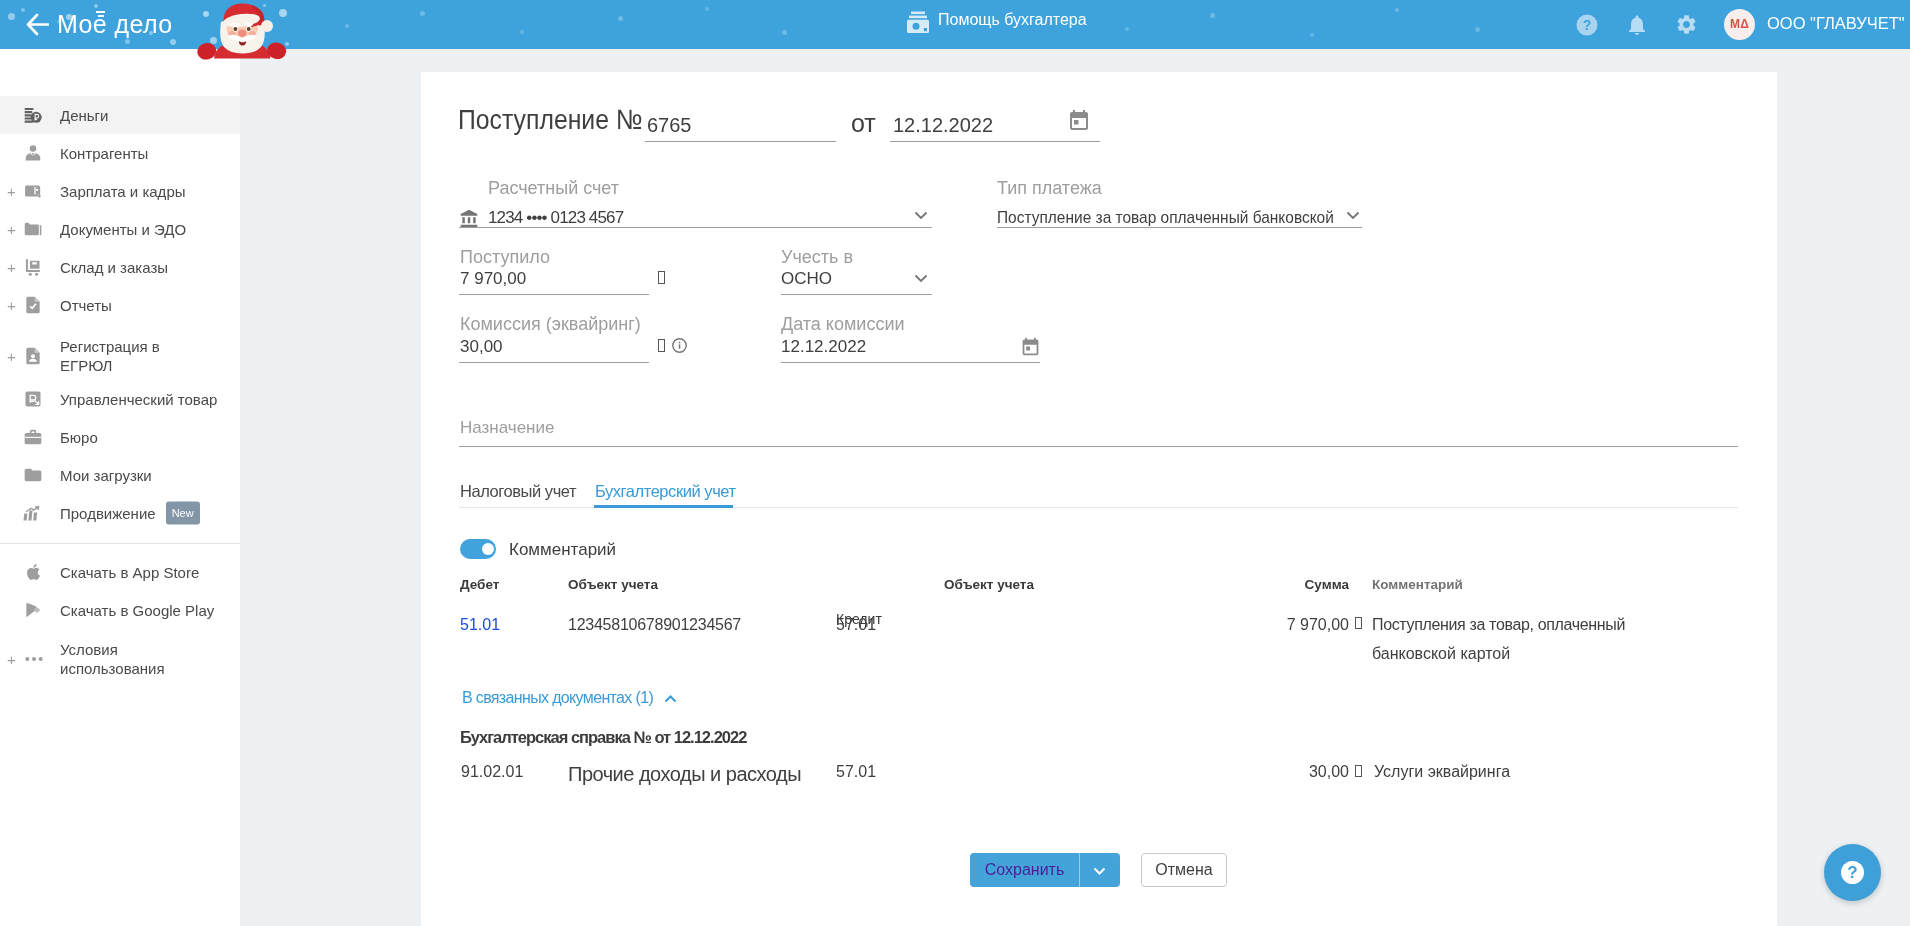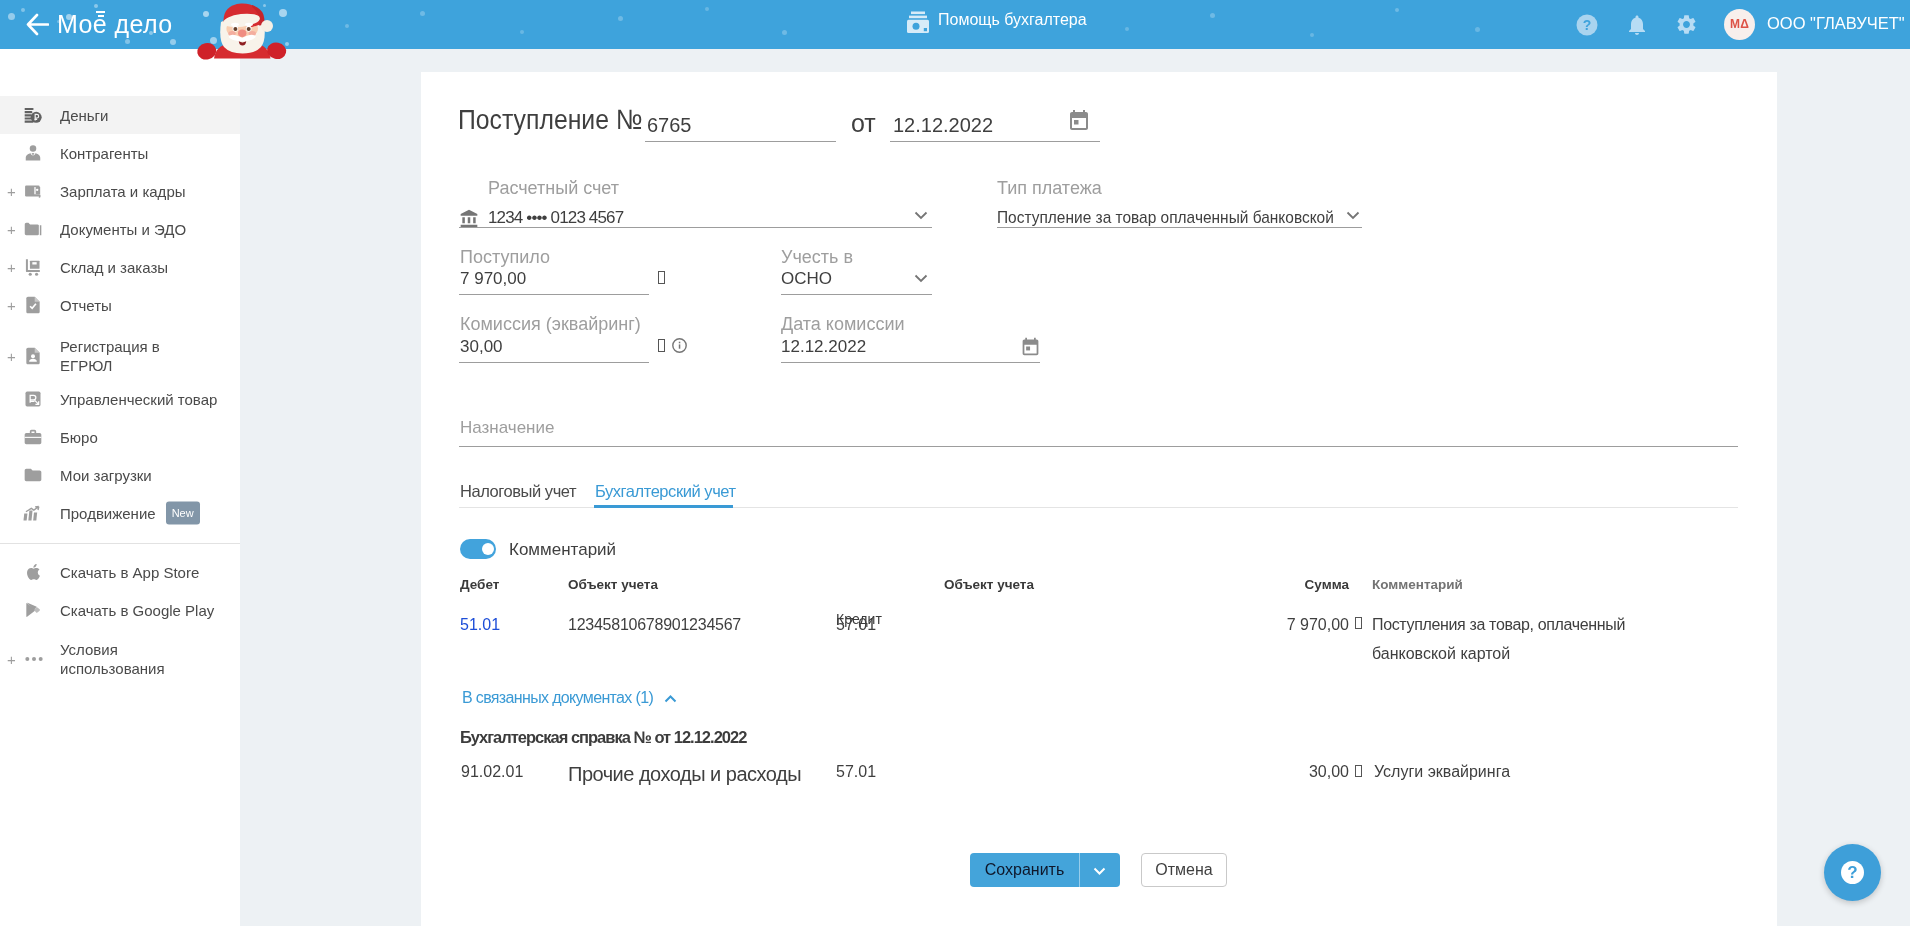--- a/index.html
+++ b/index.html
@@ -34,21 +34,21 @@
   .val { font-size:17px; color:#3f3f3f; }
   .uline { position:absolute; height:1px; background:#9d9d9d; z-index:2; }
   .tofu { position:absolute; width:6.5px; height:12.5px; border:1px solid #555; z-index:2; }
 
   
   #toggle { position:absolute; left:460px; top:539px; width:36px; height:19.5px; border-radius:10px; background:#42a3dc; z-index:2; }
   #toggle .knob { position:absolute; left:21.5px; top:3.5px; width:12.5px; height:12.5px; border-radius:50%; background:#fff; }
 
   
   #btn-save { position:absolute; left:970px; top:853px; width:150px; height:34px; background:#44a4da; border-radius:4px; z-index:2; }
-  #btn-save .cap { position:absolute; left:0; top:0; width:109px; height:34px; color:#0f172a; font-size:16px; text-align:center; line-height:33px; }
+  #btn-save .cap { position:absolute; left:0; top:0; width:109px; height:34px; color:#4c1d95; font-size:16px; text-align:center; line-height:33px; }
   #btn-save .sep { position:absolute; left:109px; top:0; width:1px; height:34px; background:rgba(255,255,255,0.45); }
   #btn-cancel { position:absolute; left:1141px; top:853px; width:86px; height:34px; background:#fff; border:1px solid #c9c9c9; border-radius:4px; color:#3f3f3f; font-size:16px; text-align:center; line-height:32px; z-index:2; }
 
   
   #fab { position:absolute; left:1824px; top:844px; width:57px; height:57px; border-radius:50%; background:#3e9fd9; z-index:6; box-shadow:0 2px 6px rgba(0,0,0,0.2); }
   #fab .inner { position:absolute; left:17px; top:17px; width:23px; height:23px; border-radius:50%; background:#fff; color:#3e9fd9; font-size:17px; font-weight:700; text-align:center; line-height:24px; }
 </style>
 </head>
 <body>
 

